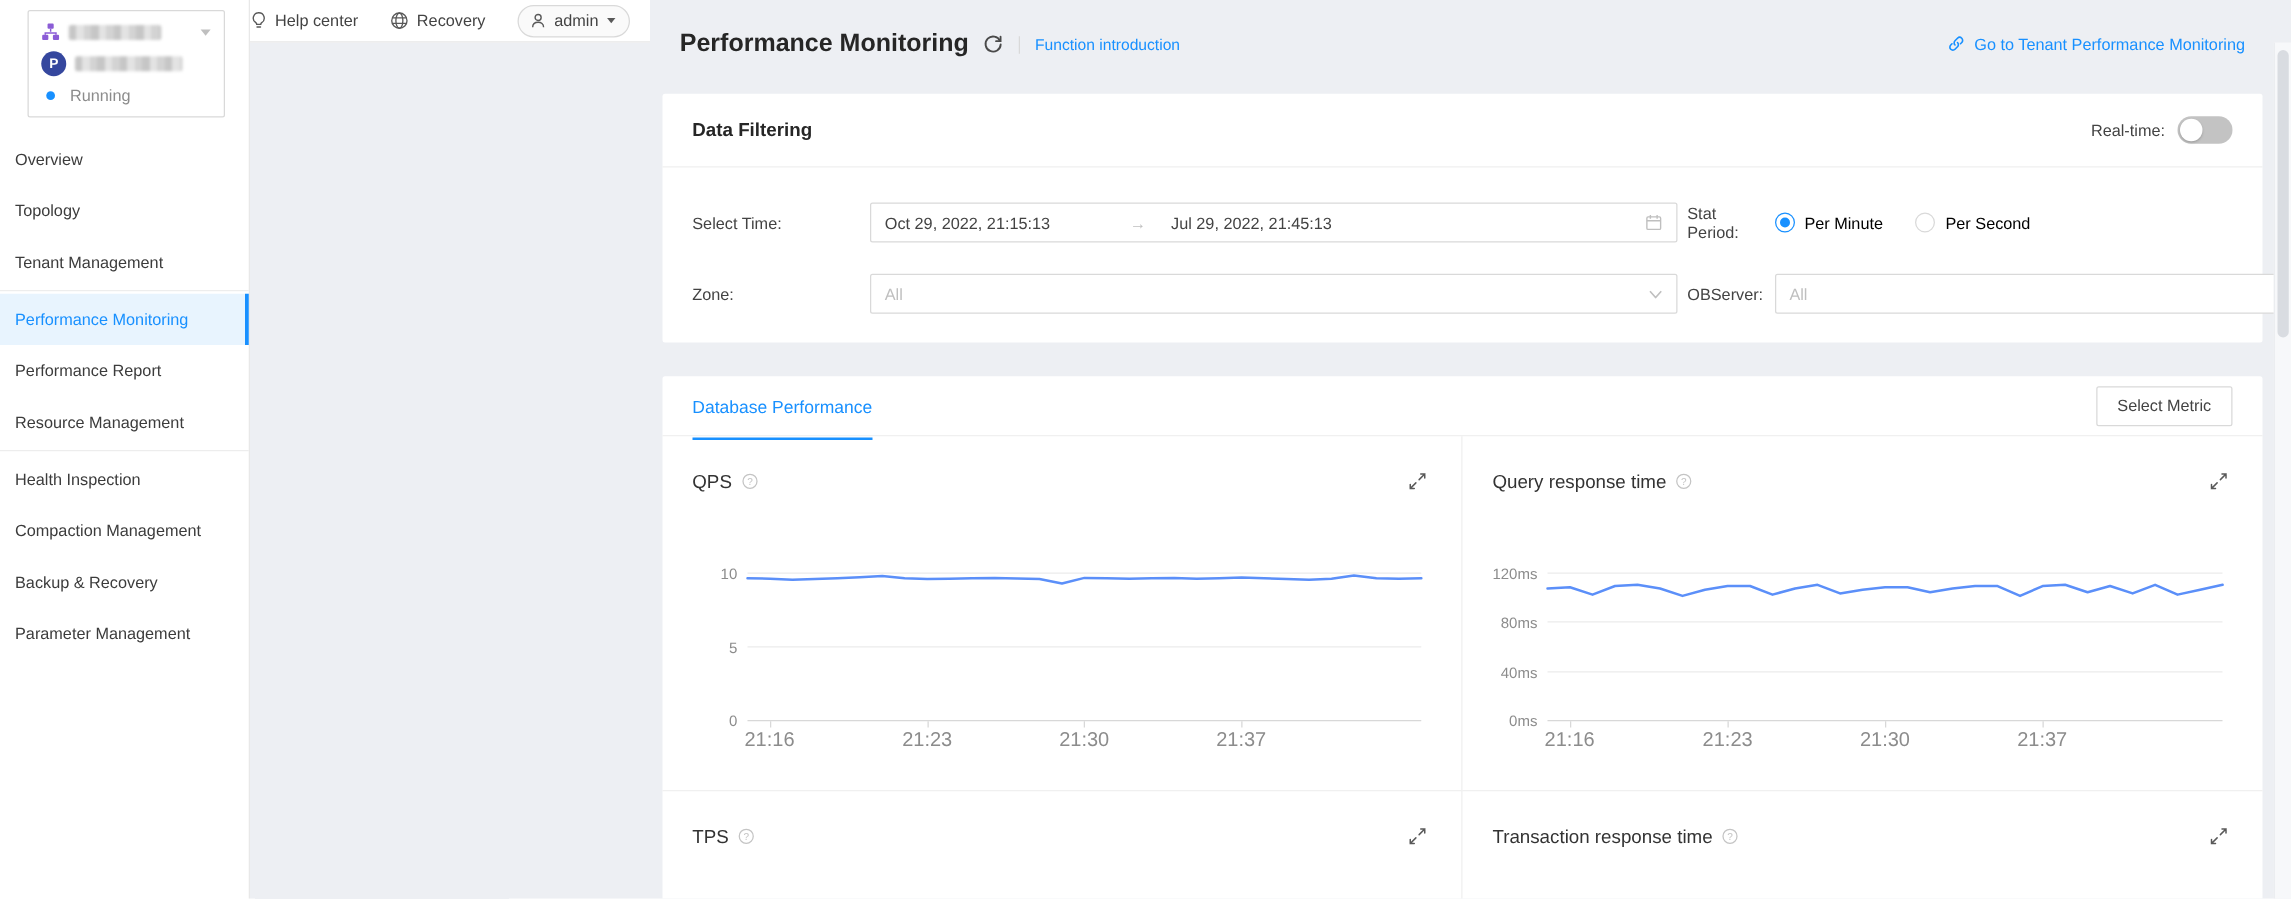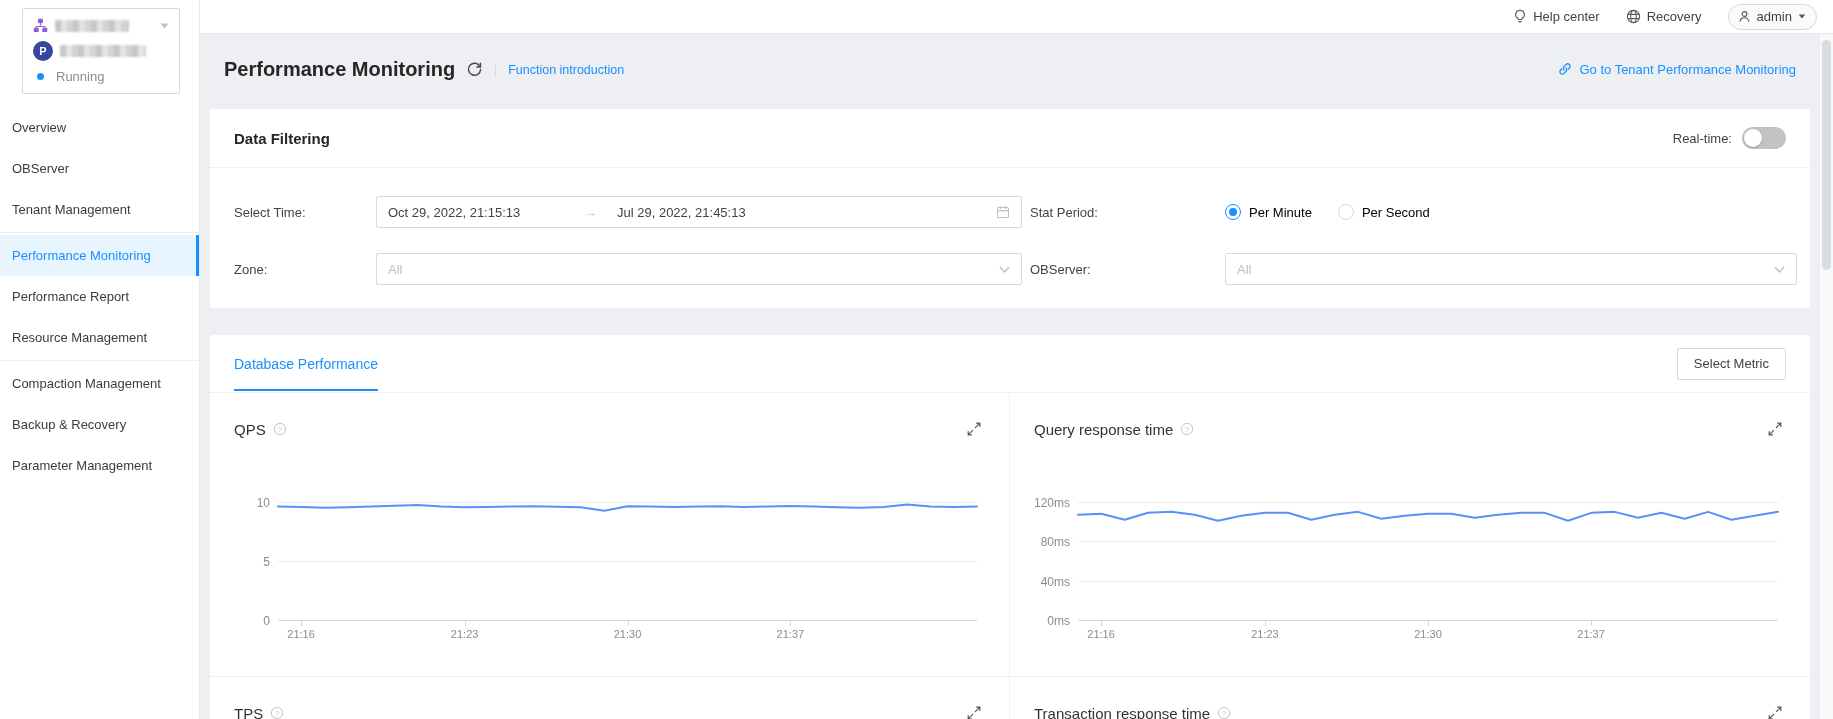--- a/index.html
+++ b/index.html
@@ -18,21 +18,21 @@
   .p-avatar{width:20px;height:20px;border-radius:50%;background:var(--avatar-bg);color:#fff;font-size:11px;font-weight:bold;display:flex;align-items:center;justify-content:center}
   .status-dot{width:7px;height:7px;border-radius:50%;background:var(--accent);margin:0 5px 0 4px}
   .status-text{color:#8c8c8c}
   .menu{margin-top:13px}
   .menu-item{height:41px;line-height:41px;padding-left:12px;font-size:13px;color:#3c3c3c;cursor:pointer;position:relative}
   .menu-item.active{background:#e8f4fe;color:var(--accent)}
   .menu-item.active::after{content:"";position:absolute;right:0;top:0;bottom:0;width:3px;background:var(--accent)}
   .menu-divider{height:1px;background:#ededed;margin:2px 0}
 
   
-  .main{flex:1;display:flex;flex-direction:column;background:#edeff3;position:relative;overflow:hidden}
+  .main{flex:1;display:flex;flex-direction:row;background:#edeff3;position:relative;overflow:hidden}
   .topbar{height:34px;background:#fff;border-bottom:1px solid #e8e8e8;display:flex;align-items:center;justify-content:flex-end;gap:26px;padding-right:16px}
   .tb-item{display:flex;align-items:center;gap:6px;font-size:13px;color:#434343;cursor:pointer}
   .user-pill{display:flex;align-items:center;gap:6px;height:26px;padding:0 10px 0 9px;border:1px solid #d9d9d9;border-radius:13px;background:#fafafa;font-size:13px;color:#434343;cursor:pointer}
 
   .content{flex:1;overflow:hidden;padding:0 23px 0 10px;position:relative}
   .page-header{display:flex;align-items:center;justify-content:space-between;padding:22px 14px 0 14px;margin-bottom:26px}
   .ph-left{display:flex;align-items:center}
   .title{font-size:20px;font-weight:600;color:#262626;margin:0;line-height:27px}
   .refresh{margin-left:11px;cursor:pointer}
   .vsep{width:1px;height:14px;background:#d9d9d9;margin:0 12px}
@@ -53,21 +53,21 @@
   .rp-arrow{color:#bfbfbf;font-size:13px}
   .rp-end{margin-left:20px;color:#434343}
   .rp-cal{margin-left:auto}
   .radio-group{display:flex;align-items:center;gap:26px}
   .radio-item{display:flex;align-items:center;gap:8px;color:#000000;cursor:pointer}
   .radio{width:16px;height:16px;border-radius:50%;border:1px solid #d9d9d9;background:#fff;position:relative}
   .radio.checked{border-color:var(--accent)}
   .radio.checked::after{content:"";position:absolute;left:3px;top:3px;right:3px;bottom:3px;border-radius:50%;background:var(--accent)}
   .select{height:32px;border:1px solid #d9d9d9;border-radius:2px;background:#fff;display:flex;align-items:center;justify-content:space-between;padding:0 11px;color:#bfbfbf;cursor:pointer}
 
-  .tabs-row{display:flex;align-items:center;height:58px;padding:0 24px;border-bottom:1px solid #f0f0f0}
+  .tabs-row{display:flex;align-items:center;height:48px;padding:0 24px;border-bottom:1px solid #f0f0f0}
   .tab{position:relative;height:54px;line-height:54px;margin-right:34px;font-size:14px;color:#434343;cursor:pointer}
   .tab.active{color:var(--accent)}
   .tab.active::after{content:"";position:absolute;left:0;right:0;bottom:0;height:2px;background:var(--accent)}
   .select-metric{margin-left:auto;height:32px;padding:0 16px;border:1px solid #d9d9d9;border-radius:2px;background:#fff;font-size:13px;color:#434343;cursor:pointer;font-family:inherit}
 
   .charts-grid{display:grid;grid-template-columns:1fr 1fr}
   .chart-cell{padding:24px 28px 31px 24px}
   .chart-cell:nth-child(odd){border-right:1px solid #f0f0f0}
   .chart-cell:nth-child(n+3){border-top:1px solid #f0f0f0;height:220px}
   .chart-head{display:flex;align-items:center;justify-content:space-between;height:24px}
@@ -75,21 +75,21 @@
   .chart-title{font-size:15px;color:#333}
   .qicon,.expand{cursor:pointer;display:block}
   .plot{position:relative;height:118px;margin:62px 4px 0 44px}
   .gridline{position:absolute;left:0;right:0;height:1px;background:#ebebeb}
   .gridline.axis{background:#d8d8d8}
   .ylabel{position:absolute;left:-44px;width:36px;text-align:right;font-size:12px;color:#8c8c8c;transform:translateY(50%)}
   .series{position:absolute;left:0;top:0;width:100%;height:100%;overflow:visible}
   .series polyline{fill:none;stroke:var(--chart-line);stroke-width:2;vector-effect:non-scaling-stroke;stroke-linejoin:round;stroke-linecap:round}
   .xaxis{position:relative;height:24px;margin:0 4px 0 44px}
   .xtick{position:absolute;top:0;width:1px;height:5px;background:#d8d8d8}
-  .xlabel{position:absolute;top:7px;transform:translateX(-50%);font-size:11px;color:#8c8c8c;white-space:nowrap}
+  .xlabel{position:absolute;top:7px;transform:translateX(-50%);font-size:16px;color:#8c8c8c;white-space:nowrap}
 
   .scrollbar{position:absolute;top:34px;right:0;bottom:0;width:14px;background:#f7f8fa;border-left:1px solid #ebedf0}
   .sb-thumb{position:absolute;top:6px;left:2px;width:9px;height:230px;border-radius:5px;background:#d9dce1}
 </style>
 </head>
 <body>
 
 <div class="app">
 
   <aside class="sidebar">
@@ -110,27 +110,28 @@
         <span class="p-avatar">P</span>
         <span class="blur blur2"></span>
       </div>
       <div class="cc-row">
         <span class="status-dot"></span>
         <span class="status-text">Running</span>
       </div>
     </div>
     <nav class="menu">
         <div class="menu-item">Overview</div>
-        <div class="menu-item">OBServer</div>
+        <div class="menu-item">Topology</div>
         <div class="menu-item">Tenant Management</div>
         <div class="menu-divider"></div>
         <div class="menu-item active">Performance Monitoring</div>
         <div class="menu-item">Performance Report</div>
         <div class="menu-item">Resource Management</div>
         <div class="menu-divider"></div>
+        <div class="menu-item">Health Inspection</div>
         <div class="menu-item">Compaction Management</div>
         <div class="menu-item">Backup &amp; Recovery</div>
         <div class="menu-item">Parameter Management</div>
       </nav>
   </aside>
 
   <div class="main">
 
     <header class="topbar">
       <div class="tb-item">

